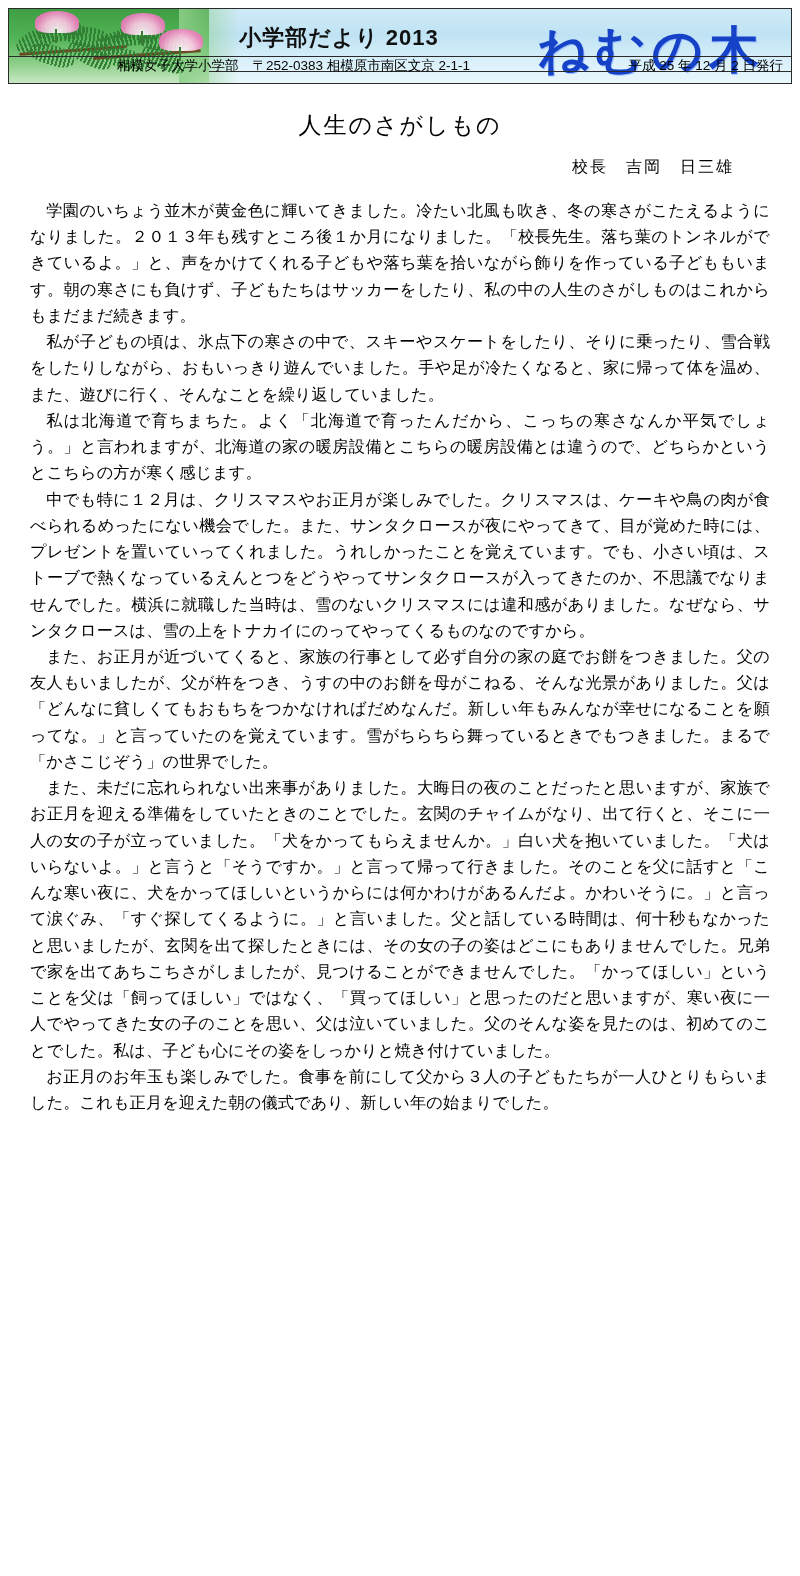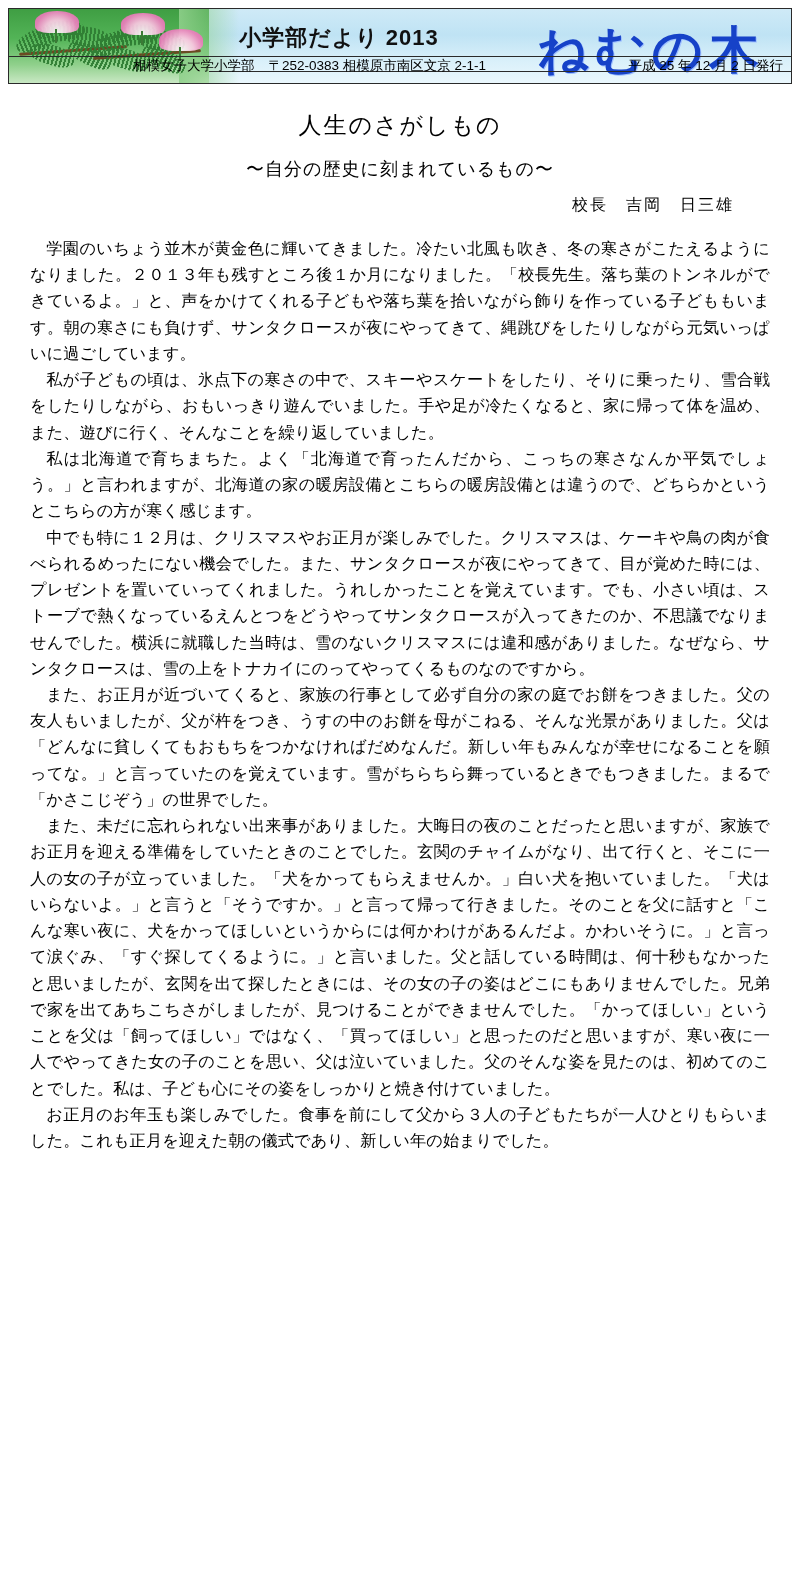--- a/index.html
+++ b/index.html
@@ -101,21 +101,21 @@
     text-shadow: 1px 1px 0 #9fc0ff;
   }
   .mast-divider {
     position: absolute;
     left: 200px; right: 0; top: 62px;
     height: 1px;
     background: #2a2a2a;
   }
   .mast-sub {
     position: absolute;
-    left: 16px; right: 0; bottom: 5px;
+    left: 0; right: 0; bottom: 5px;
     height: 24px;
     display: flex;
     align-items: center;
     font-family: "Liberation Sans", sans-serif;
     font-size: 13.5px;
     color: #000;
   }
   .mast-sub .school { margin-left: 108px; }
   .mast-sub .addr { margin-left: 14px; text-align: center; }
   .mast-sub .pubdate {
@@ -205,23 +205,22 @@
 
   <div class="mast-sub">
     <span class="school">相模女子大学小学部</span>
     <span class="addr">〒252-0383 相模原市南区文京 2-1-1</span>
     <span class="pubdate">平成 25 年 12 月 2 日発行</span>
   </div>
 </div>
 
 <div class="article">
   <div class="art-title">人生のさがしもの</div>
-  <div class="art-subtitle">〜自分の歴史に刻まれているもの〜</div>
   <div class="byline">校長　吉岡　日三雄</div>
 
-  <p class="body">学園のいちょう並木が黄金色に輝いてきました。冷たい北風も吹き、冬の寒さがこたえるようになりました。２０１３年も残すところ後１か月になりました。「校長先生。落ち葉のトンネルができているよ。」と、声をかけてくれる子どもや落ち葉を拾いながら飾りを作っている子どももいます。朝の寒さにも負けず、サンタクロースが夜にやってきて、縄跳びをしたりしながら元気いっぱいに過ごしています。</p>
+  <p class="body">学園のいちょう並木が黄金色に輝いてきました。冷たい北風も吹き、冬の寒さがこたえるようになりました。２０１３年も残すところ後１か月になりました。「校長先生。落ち葉のトンネルができているよ。」と、声をかけてくれる子どもや落ち葉を拾いながら飾りを作っている子どももいます。朝の寒さにも負けず、子どもたちはサッカーをしたり、私の中の人生のさがしものはこれからもまだまだ続きます。</p>
   <p class="body">私が子どもの頃は、氷点下の寒さの中で、スキーやスケートをしたり、そりに乗ったり、雪合戦をしたりしながら、おもいっきり遊んでいました。手や足が冷たくなると、家に帰って体を温め、また、遊びに行く、そんなことを繰り返していました。</p>
   <p class="body">私は北海道で育ちまちた。よく「北海道で育ったんだから、こっちの寒さなんか平気でしょう。」と言われますが、北海道の家の暖房設備とこちらの暖房設備とは違うので、どちらかというとこちらの方が寒く感じます。</p>
   <p class="body">中でも特に１２月は、クリスマスやお正月が楽しみでした。クリスマスは、ケーキや鳥の肉が食べられるめったにない機会でした。また、サンタクロースが夜にやってきて、目が覚めた時には、プレゼントを置いていってくれました。うれしかったことを覚えています。でも、小さい頃は、ストーブで熱くなっているえんとつをどうやってサンタクロースが入ってきたのか、不思議でなりませんでした。横浜に就職した当時は、雪のないクリスマスには違和感がありました。なぜなら、サンタクロースは、雪の上をトナカイにのってやってくるものなのですから。</p>
   <p class="body">また、お正月が近づいてくると、家族の行事として必ず自分の家の庭でお餅をつきました。父の友人もいましたが、父が杵をつき、うすの中のお餅を母がこねる、そんな光景がありました。父は「どんなに貧しくてもおもちをつかなければだめなんだ。新しい年もみんなが幸せになることを願ってな。」と言っていたのを覚えています。雪がちらちら舞っているときでもつきました。まるで「かさこじぞう」の世界でした。</p>
   <p class="body">また、未だに忘れられない出来事がありました。大晦日の夜のことだったと思いますが、家族でお正月を迎える準備をしていたときのことでした。玄関のチャイムがなり、出て行くと、そこに一人の女の子が立っていました。「犬をかってもらえませんか。」白い犬を抱いていました。「犬はいらないよ。」と言うと「そうですか。」と言って帰って行きました。そのことを父に話すと「こんな寒い夜に、犬をかってほしいというからには何かわけがあるんだよ。かわいそうに。」と言って涙ぐみ、「すぐ探してくるように。」と言いました。父と話している時間は、何十秒もなかったと思いましたが、玄関を出て探したときには、その女の子の姿はどこにもありませんでした。兄弟で家を出てあちこちさがしましたが、見つけることができませんでした。「かってほしい」ということを父は「飼ってほしい」ではなく、「買ってほしい」と思ったのだと思いますが、寒い夜に一人でやってきた女の子のことを思い、父は泣いていました。父のそんな姿を見たのは、初めてのことでした。私は、子ども心にその姿をしっかりと焼き付けていました。</p>
   <p class="body">お正月のお年玉も楽しみでした。食事を前にして父から３人の子どもたちが一人ひとりもらいました。これも正月を迎えた朝の儀式であり、新しい年の始まりでした。</p>
 </div>
 
 </body></html>

